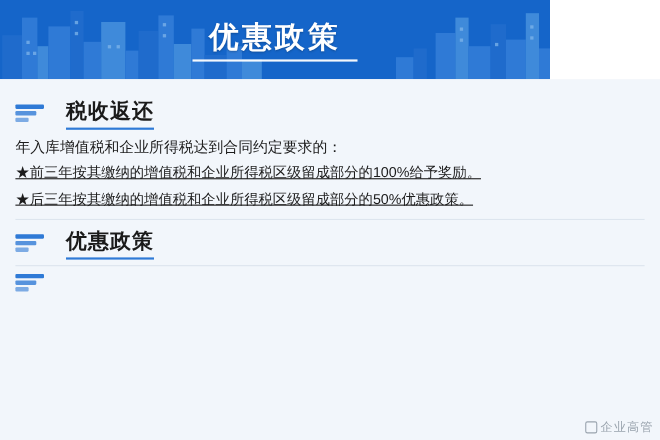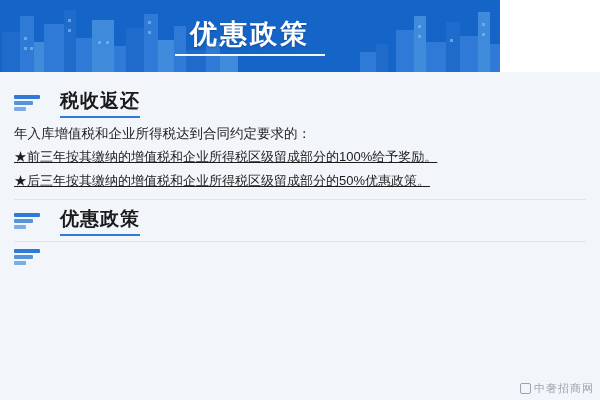--- a/index.html
+++ b/index.html
@@ -237,16 +237,16 @@
             <i></i>
             <i></i>
             <i></i>
           </span>
       </div>
 
     </div>
 
     <div class="watermark">
       <span class="wm-logo"></span>
-      <span>中奢招商网</span>
+      <span>企业高管</span>
     </div>
   </div>
 </div>
 
 </body></html>

